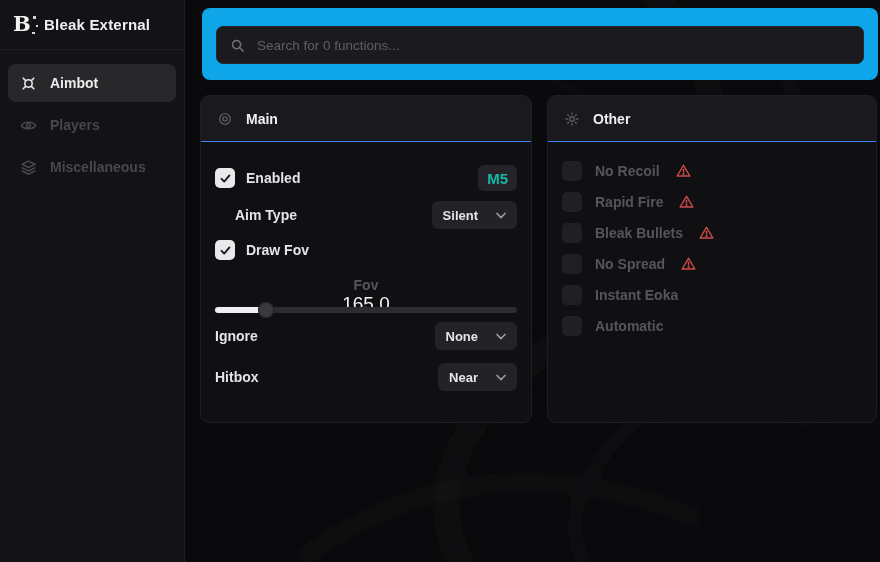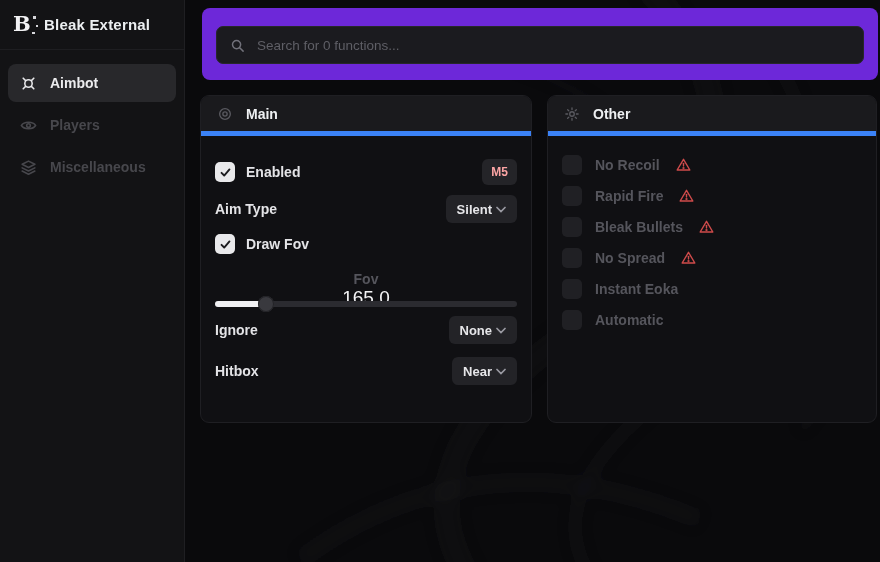--- a/index.html
+++ b/index.html
@@ -35,21 +35,21 @@
   }
   .nav-item.active { background:#28282b; }
   .nav-item .nav-label { font-size:14px; font-weight:600; color:#47474c; }
   .nav-item.active .nav-label { color:#ececee; }
   .nav-item svg { stroke:#47474c; }
   .nav-item.active svg { stroke:#e8e8ea; }
 
   
   .topbar {
     position:absolute; left:202px; top:8px; width:676px; height:72px;
-    background:#6d28d9; border-radius:8px; z-index:2;
+    background:#0ea5e9; border-radius:8px; z-index:2;
   }
   .search-box {
     position:absolute; left:14px; top:18px; right:14px; height:38px;
     background:#1b1b1f; border:1px solid #27272b; border-radius:7px;
     display:flex; align-items:center; gap:12px; padding:0 13px;
   }
   .search-box input {
     flex:1; background:transparent; border:none; outline:none;
     font-family:"Liberation Sans", sans-serif;
     font-size:13.5px; color:#c9c9ce;
@@ -58,21 +58,21 @@
 
   
   .panel {
     position:absolute; top:95px; height:328px;
     background:#101013; border:1px solid #1f1f23; border-radius:9px;
     z-index:2; overflow:hidden;
   }
   .panel-main  { left:200px; width:332px; }
   .panel-other { left:547px; width:330px; }
   .panel-header {
-    height:40px; background:#1a1a1d; border-bottom:5px solid #3b82f6;
+    height:46px; background:#1a1a1d; border-bottom:1px solid #3b82f6;
     display:flex; align-items:center; gap:13px; padding:0 16px;
   }
   .panel-title { font-size:14px; font-weight:700; color:#eef0f2; }
   .panel-body { padding:14px 14px 0 14px; }
 
   .row { display:flex; align-items:center; margin-bottom:0; }
   .row-left { display:flex; align-items:center; gap:11px; }
   .spacer { flex:1; }
 
   .checkbox {
@@ -82,46 +82,46 @@
   .checkbox.checked { background:#e9e9eb; }
   .checkbox.unchecked { background:#202024; }
 
   .ctl-label { font-size:14px; font-weight:600; color:#e4e4e7; }
   .dim-label { font-size:14px; font-weight:600; color:#55555c; }
 
   .keybind-btn {
     min-width:34px; height:26px; padding:0 9px;
     background:#242428; border-radius:6px; border:none; cursor:pointer;
     font-family:"Liberation Sans", sans-serif;
-    font-size:12px; font-weight:700; color:#fca5a5;
+    font-size:15px; font-weight:700; color:#14b8a6;
     display:flex; align-items:center; justify-content:center;
   }
   .dropdown {
     height:28px; padding:0 11px; background:#232327; border-radius:6px; cursor:pointer;
-    display:flex; align-items:center; gap:4px;
+    display:flex; align-items:center; gap:18px;
   }
   .dropdown .dd-value { font-size:13px; font-weight:700; color:#e6e6e9; }
 
   
   .fov-value { font-size:19px; font-weight:400; color:#f2f2f4; }
   .slider { position:relative; height:16px; margin:7px 0 0 0; cursor:pointer; }
   .slider-track { position:absolute; left:0; right:0; top:5px; height:6px; border-radius:3px; background:#2b2b30; }
   .slider-fill  { position:absolute; left:0; top:5px; height:6px; border-radius:3px; background:#f0f0f2; }
   .slider-thumb {
     position:absolute; top:0; width:16px; height:16px; border-radius:50%;
     background:#39393e; box-shadow:0 0 0 1px #232327 inset;
   }
 
   
   .other-row { display:flex; align-items:center; gap:13px; height:20px; margin-bottom:11px; }
   .other-row .warn { display:flex; align-items:center; margin-left:2px; }
 
   
   .m-row1 { margin-top:9px;  height:26px;align-items:center; }
-  .m-row2 { margin-top:10px; height:28px; }
+  .m-row2 { margin-top:10px; height:28px;margin-left:20px; }
   .m-row3 { margin-top:8px;  height:26px; }
   .m-row4 { margin-top:14px; height:18px;flex-direction:column; }
   .m-row5 { margin-top:4px; height:28px; }
   .m-row6 { margin-top:13px; height:28px; }
   .o-first { margin-top:5px; }
 </style>
 </head>
 <body>
 
 <svg class="smoke" width="880" height="562" viewBox="0 0 880 562">

